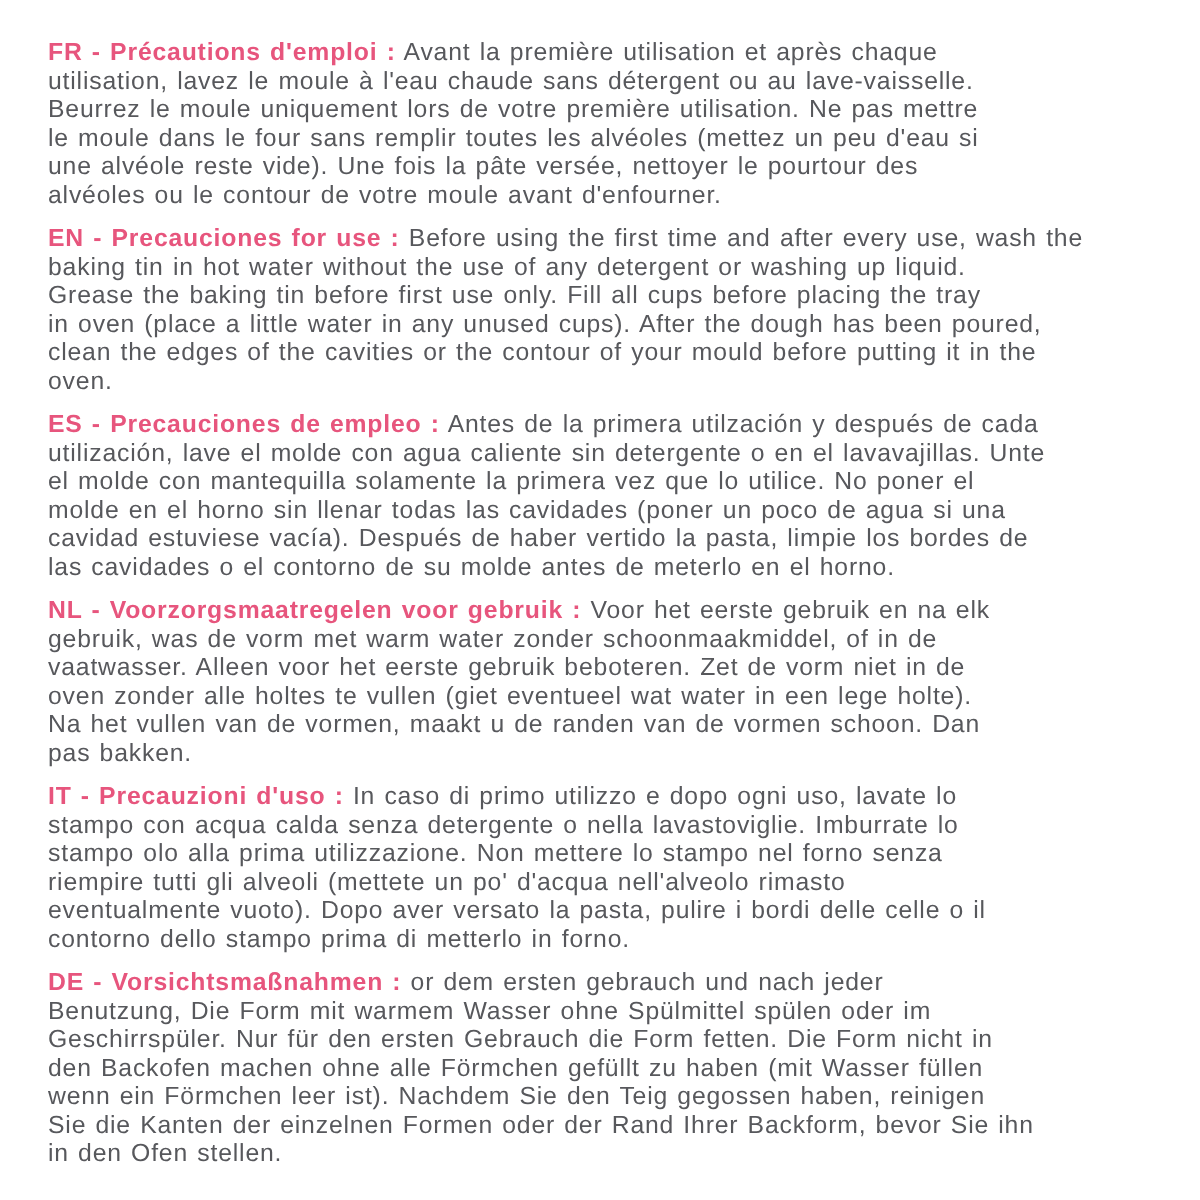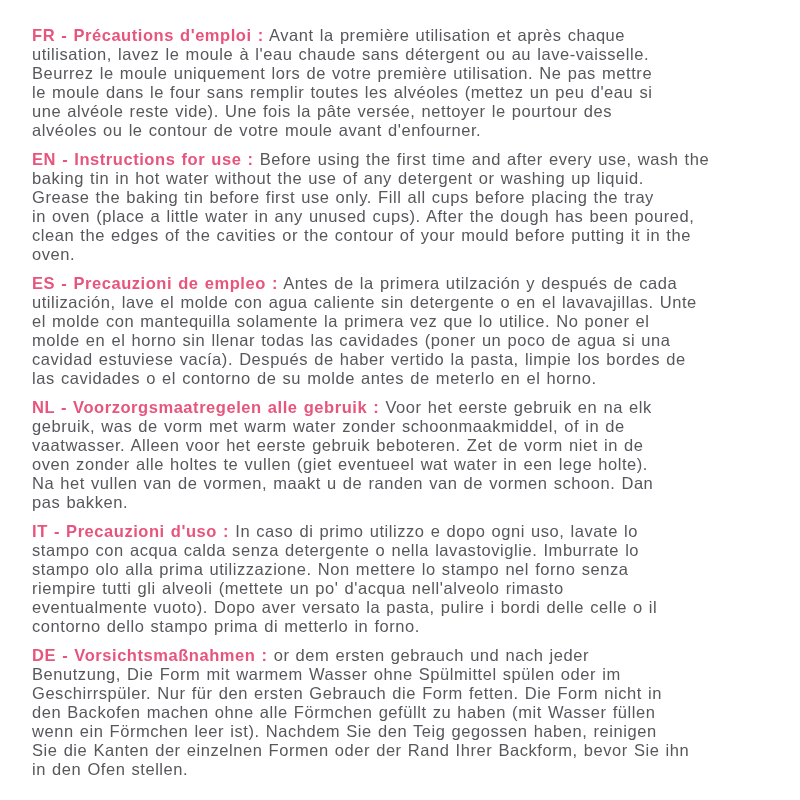--- a/index.html
+++ b/index.html
@@ -33,33 +33,33 @@
 </head>
 <body>
 
 <div class="sheet">
   <p class="section"><span class="hd">FR - Précautions d'emploi :</span><span> Avant la première utilisation et après chaque
 utilisation, lavez le moule à l'eau chaude sans détergent ou au lave-vaisselle.
 Beurrez le moule uniquement lors de votre première utilisation. Ne pas mettre
 le moule dans le four sans remplir toutes les alvéoles (mettez un peu d'eau si
 une alvéole reste vide). Une fois la pâte versée, nettoyer le pourtour des
 alvéoles ou le contour de votre moule avant d'enfourner.</span></p>
-  <p class="section"><span class="hd">EN - Instructions for use :</span><span> Before using the first time and after every use, wash the
+  <p class="section"><span class="hd">EN - Precauciones for use :</span><span> Before using the first time and after every use, wash the
 baking tin in hot water without the use of any detergent or washing up liquid.
 Grease the baking tin before first use only. Fill all cups before placing the tray
 in oven (place a little water in any unused cups). After the dough has been poured,
 clean the edges of the cavities or the contour of your mould before putting it in the
 oven.</span></p>
-  <p class="section"><span class="hd">ES - Precauzioni de empleo :</span><span> Antes de la primera utilzación y después de cada
+  <p class="section"><span class="hd">ES - Precauciones de empleo :</span><span> Antes de la primera utilzación y después de cada
 utilización, lave el molde con agua caliente sin detergente o en el lavavajillas. Unte
 el molde con mantequilla solamente la primera vez que lo utilice. No poner el
 molde en el horno sin llenar todas las cavidades (poner un poco de agua si una
 cavidad estuviese vacía). Después de haber vertido la pasta, limpie los bordes de
 las cavidades o el contorno de su molde antes de meterlo en el horno.</span></p>
-  <p class="section"><span class="hd">NL - Voorzorgsmaatregelen alle gebruik :</span><span> Voor het eerste gebruik en na elk
+  <p class="section"><span class="hd">NL - Voorzorgsmaatregelen voor gebruik :</span><span> Voor het eerste gebruik en na elk
 gebruik, was de vorm met warm water zonder schoonmaakmiddel, of in de
 vaatwasser. Alleen voor het eerste gebruik beboteren. Zet de vorm niet in de
 oven zonder alle holtes te vullen (giet eventueel wat water in een lege holte).
 Na het vullen van de vormen, maakt u de randen van de vormen schoon. Dan
 pas bakken.</span></p>
   <p class="section"><span class="hd">IT - Precauzioni d'uso :</span><span> In caso di primo utilizzo e dopo ogni uso, lavate lo
 stampo con acqua calda senza detergente o nella lavastoviglie. Imburrate lo
 stampo olo alla prima utilizzazione. Non mettere lo stampo nel forno senza
 riempire tutti gli alveoli (mettete un po' d'acqua nell'alveolo rimasto
 eventualmente vuoto). Dopo aver versato la pasta, pulire i bordi delle celle o il

